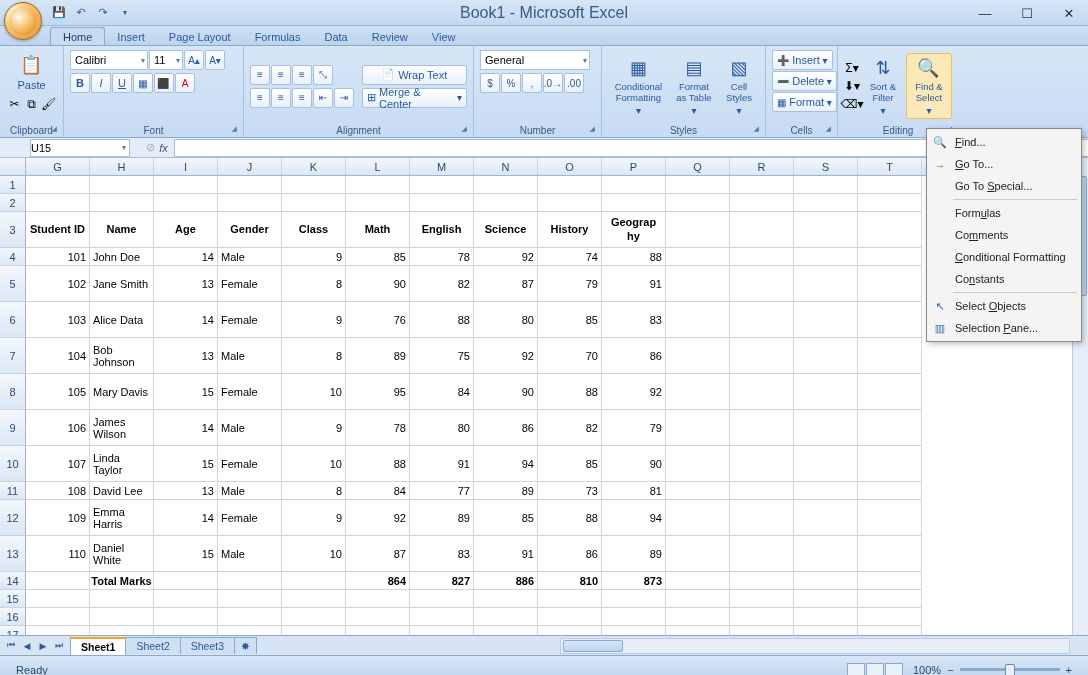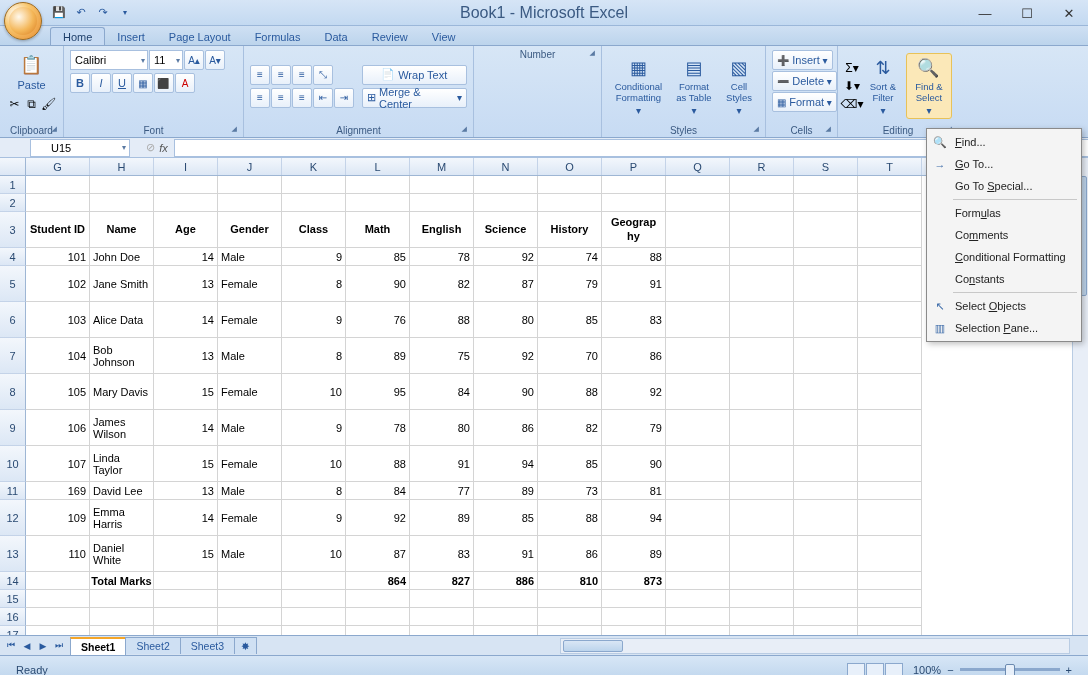--- a/index.html
+++ b/index.html
@@ -22,21 +22,21 @@
 .group-body{flex:1;display:flex;align-items:center;gap:2px;padding:2px}
 .big-btn{display:flex;flex-direction:column;align-items:center;justify-content:center;padding:2px 4px;gap:2px;color:#2a5a9e;font-size:10px;text-align:center;min-width:40px;border:1px solid transparent;border-radius:3px}
 .icon-lg{width:24px;height:24px;display:flex;align-items:center;justify-content:center;font-size:18px}
 .icon-sm{width:16px;height:16px;display:flex;align-items:center;justify-content:center;font-size:12px}
 .btn-row{display:flex;gap:1px;align-items:center}
 .rb{width:20px;height:20px;border:1px solid #a8c0df;background:linear-gradient(#fff,#e8f0fa);display:flex;align-items:center;justify-content:center;font-size:10px;color:#2a5a9e;border-radius:2px}
 .rb.wide{width:auto;padding:0 4px}
 .combo{height:20px;border:1px solid #a8c0df;background:#fff;display:flex;align-items:center;padding:0 14px 0 4px;position:relative;font-size:11px}
 .combo::after{content:"▾";position:absolute;right:2px;font-size:8px;color:#5a7aa3}
 .namebox-row{height:20px;background:#e4ecf7;display:flex;align-items:center;border-bottom:1px solid #a8c0df}
-.namebox{width:100px;height:18px;background:#fff;border:1px solid #a8c0df;margin-left:30px;display:flex;align-items:center;padding:0 20px;font-size:11px;position:relative}
+.namebox{width:100px;height:18px;background:#fff;border:1px solid #a8c0df;margin-left:30px;display:flex;align-items:center;padding:0 0;font-size:11px;position:relative}
 .namebox::after{content:"▾";position:absolute;right:3px;font-size:8px;color:#5a7aa3}
 .fx-area{display:flex;align-items:center;margin-left:12px;flex:1}
 .fx-lbl{font-style:italic;color:#555;margin-right:6px;font-size:11px}
 .fx-input{flex:1;height:18px;background:#fff;border:1px solid #a8c0df;border-right:none}
 .grid-wrap{position:relative;height:477px;overflow:hidden;background:#fff}
 .colhdr-row{display:flex;height:18px;background:linear-gradient(#f3f7fc,#dce7f5);border-bottom:1px solid #9eb6d4}
 .corner{width:26px;border-right:1px solid #9eb6d4;background:linear-gradient(#f3f7fc,#dce7f5)}
 .colhdr{border-right:1px solid #c4d3e8;display:flex;align-items:center;justify-content:center;font-size:11px;color:#2a4a72}
 .rows{}
 .row{display:flex;height:18px}
@@ -161,20 +161,30 @@
       </div>
       <div style="display:flex;flex-direction:column;gap:3px">
         <div class="rb wide"><span>📄</span>&nbsp;<span>Wrap Text</span></div>
         <div class="rb wide"><span>⊞</span>&nbsp;<span>Merge &amp; Center</span>&nbsp;▾</div>
       </div>
     </div>
     <div class="group-label">Alignment</div>
   </div>
 
   <div class="group" style="width:128px">
+    <div class="group-body" style="flex-direction:column;gap:3px;align-items:flex-start">
+      <div class="combo" style="width:110px">General</div>
+      <div class="btn-row">
+        <div class="rb">$</div>
+        <div class="rb">%</div>
+        <div class="rb">,</div>
+        <div class="rb">.0→</div>
+        <div class="rb">.00</div>
+      </div>
+    </div>
     <div class="group-label">Number</div>
   </div>
 
   <div class="group" style="width:164px">
     <div class="group-body">
       <div class="big-btn">
         <div class="icon-lg">▦</div>
         <span style="font-size:9.5px;line-height:1.1">Conditional Formatting</span>▾
       </div>
       <div class="big-btn">
@@ -413,21 +423,21 @@
         <div class="cell num" style="width: 64px;">94</div>
         <div class="cell num" style="width: 64px;">85</div>
         <div class="cell num" style="width: 64px;">90</div>
         <div class="cell" style="width: 64px;"></div>
         <div class="cell" style="width: 64px;"></div>
         <div class="cell" style="width: 64px;"></div>
         <div class="cell" style="width: 64px;"></div>
       </div>
       <div class="row">
         <div class="rowhdr">11</div>
-        <div class="cell num" style="width: 64px;">169</div>
+        <div class="cell num" style="width: 64px;">108</div>
         <div class="cell" style="width: 64px;">David Lee</div>
         <div class="cell num" style="width: 64px;">13</div>
         <div class="cell" style="width: 64px;">Male</div>
         <div class="cell num" style="width: 64px;">8</div>
         <div class="cell num" style="width: 64px;">84</div>
         <div class="cell num" style="width: 64px;">77</div>
         <div class="cell num" style="width: 64px;">89</div>
         <div class="cell num" style="width: 64px;">73</div>
         <div class="cell num" style="width: 64px;">81</div>
         <div class="cell" style="width: 64px;"></div>

